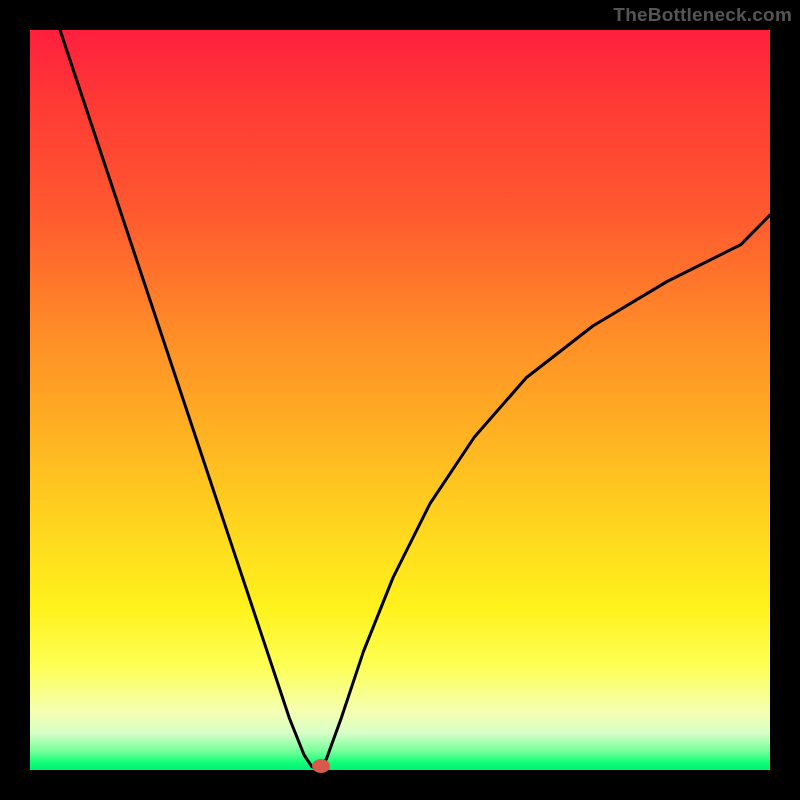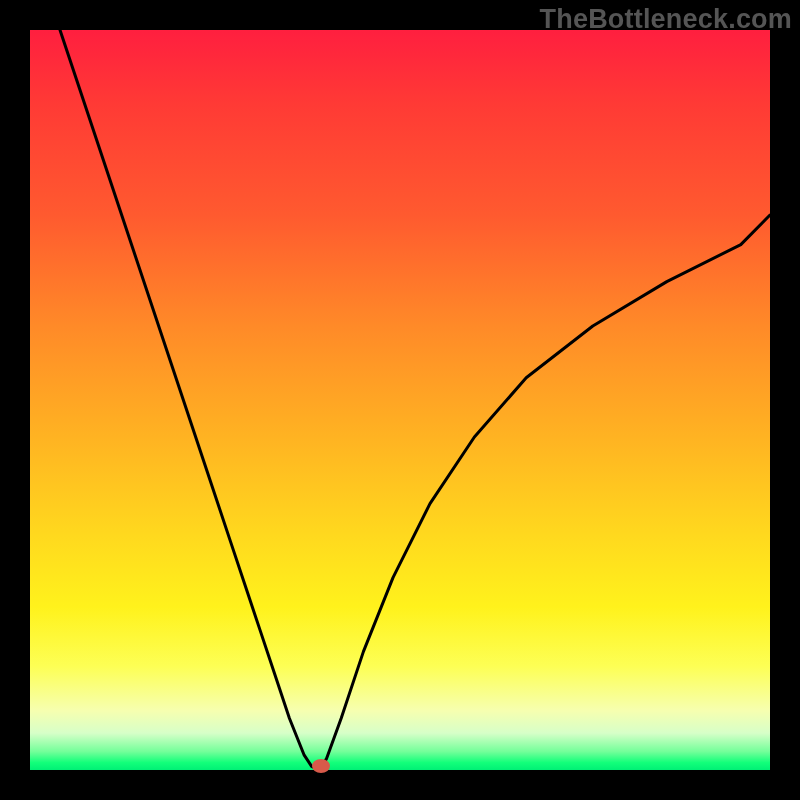--- a/index.html
+++ b/index.html
@@ -15,21 +15,21 @@
     position: relative;
     width: 800px;
     height: 800px;
     background: #000;
   }
   .watermark {
     position: absolute;
     top: 4px;
     right: 8px;
     color: #555;
-    font-size: 27px;
+    font-size: 19px;
     font-weight: 600;
     letter-spacing: 0.2px;
     z-index: 10;
   }
   .plot-area {
     position: absolute;
     left: 30px;
     top: 30px;
     width: 740px;
     height: 740px;

